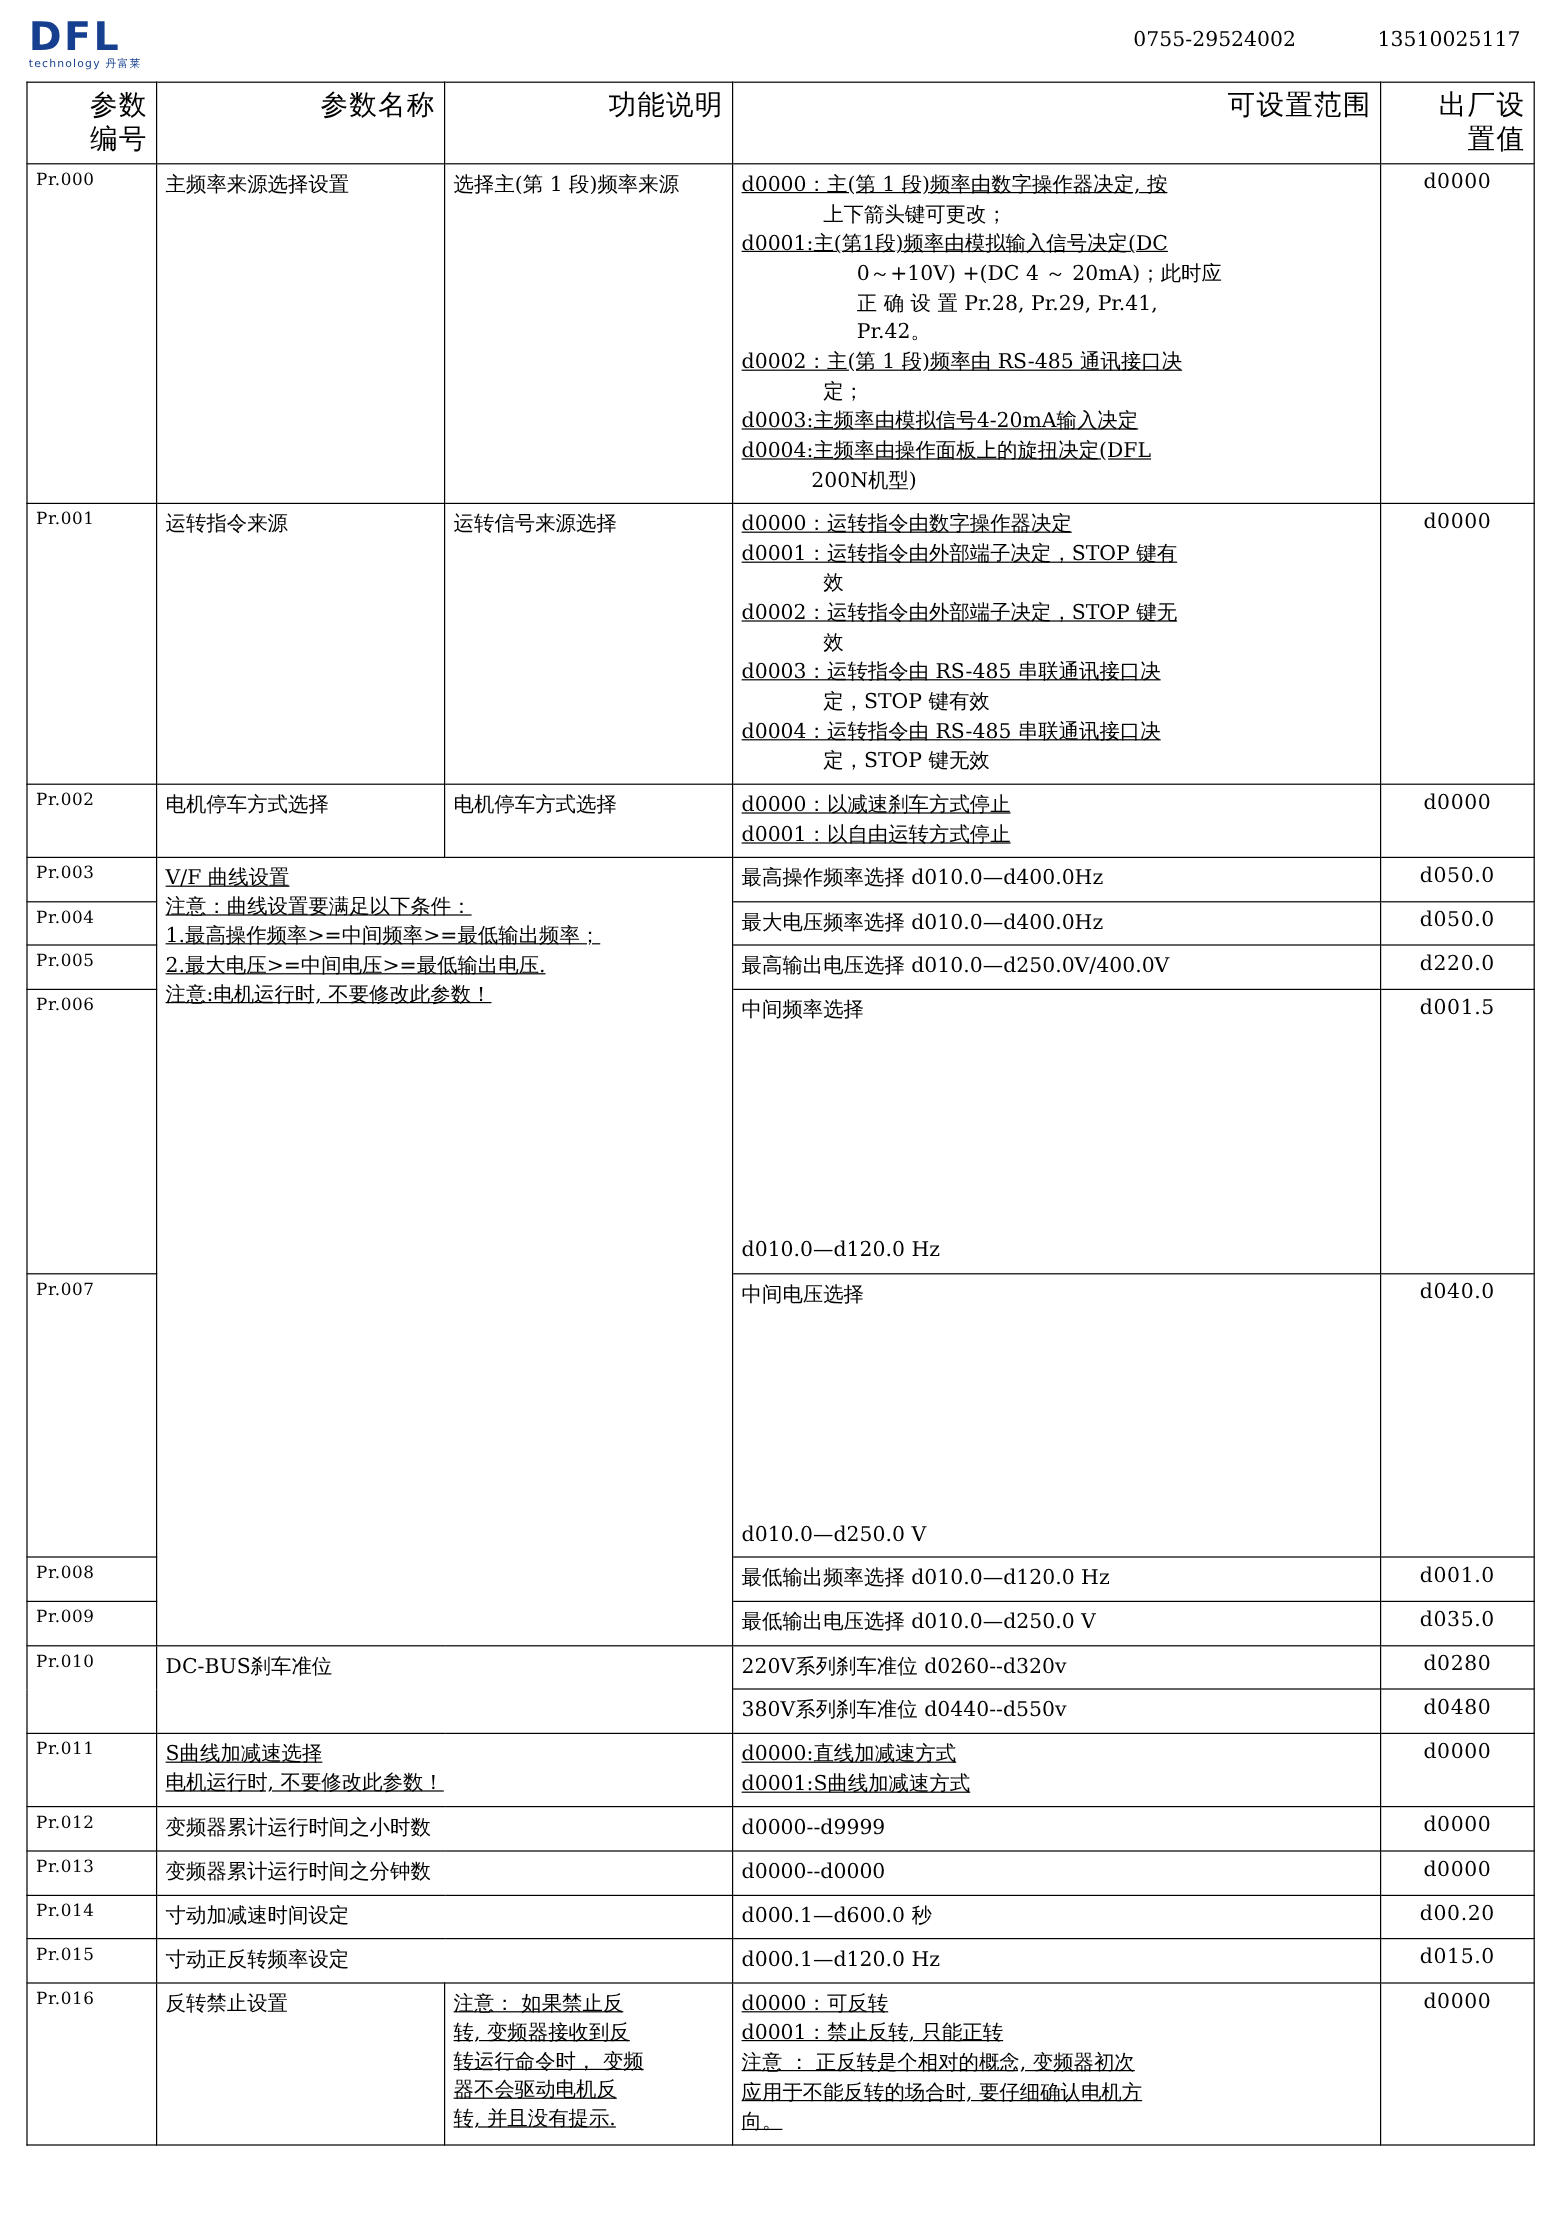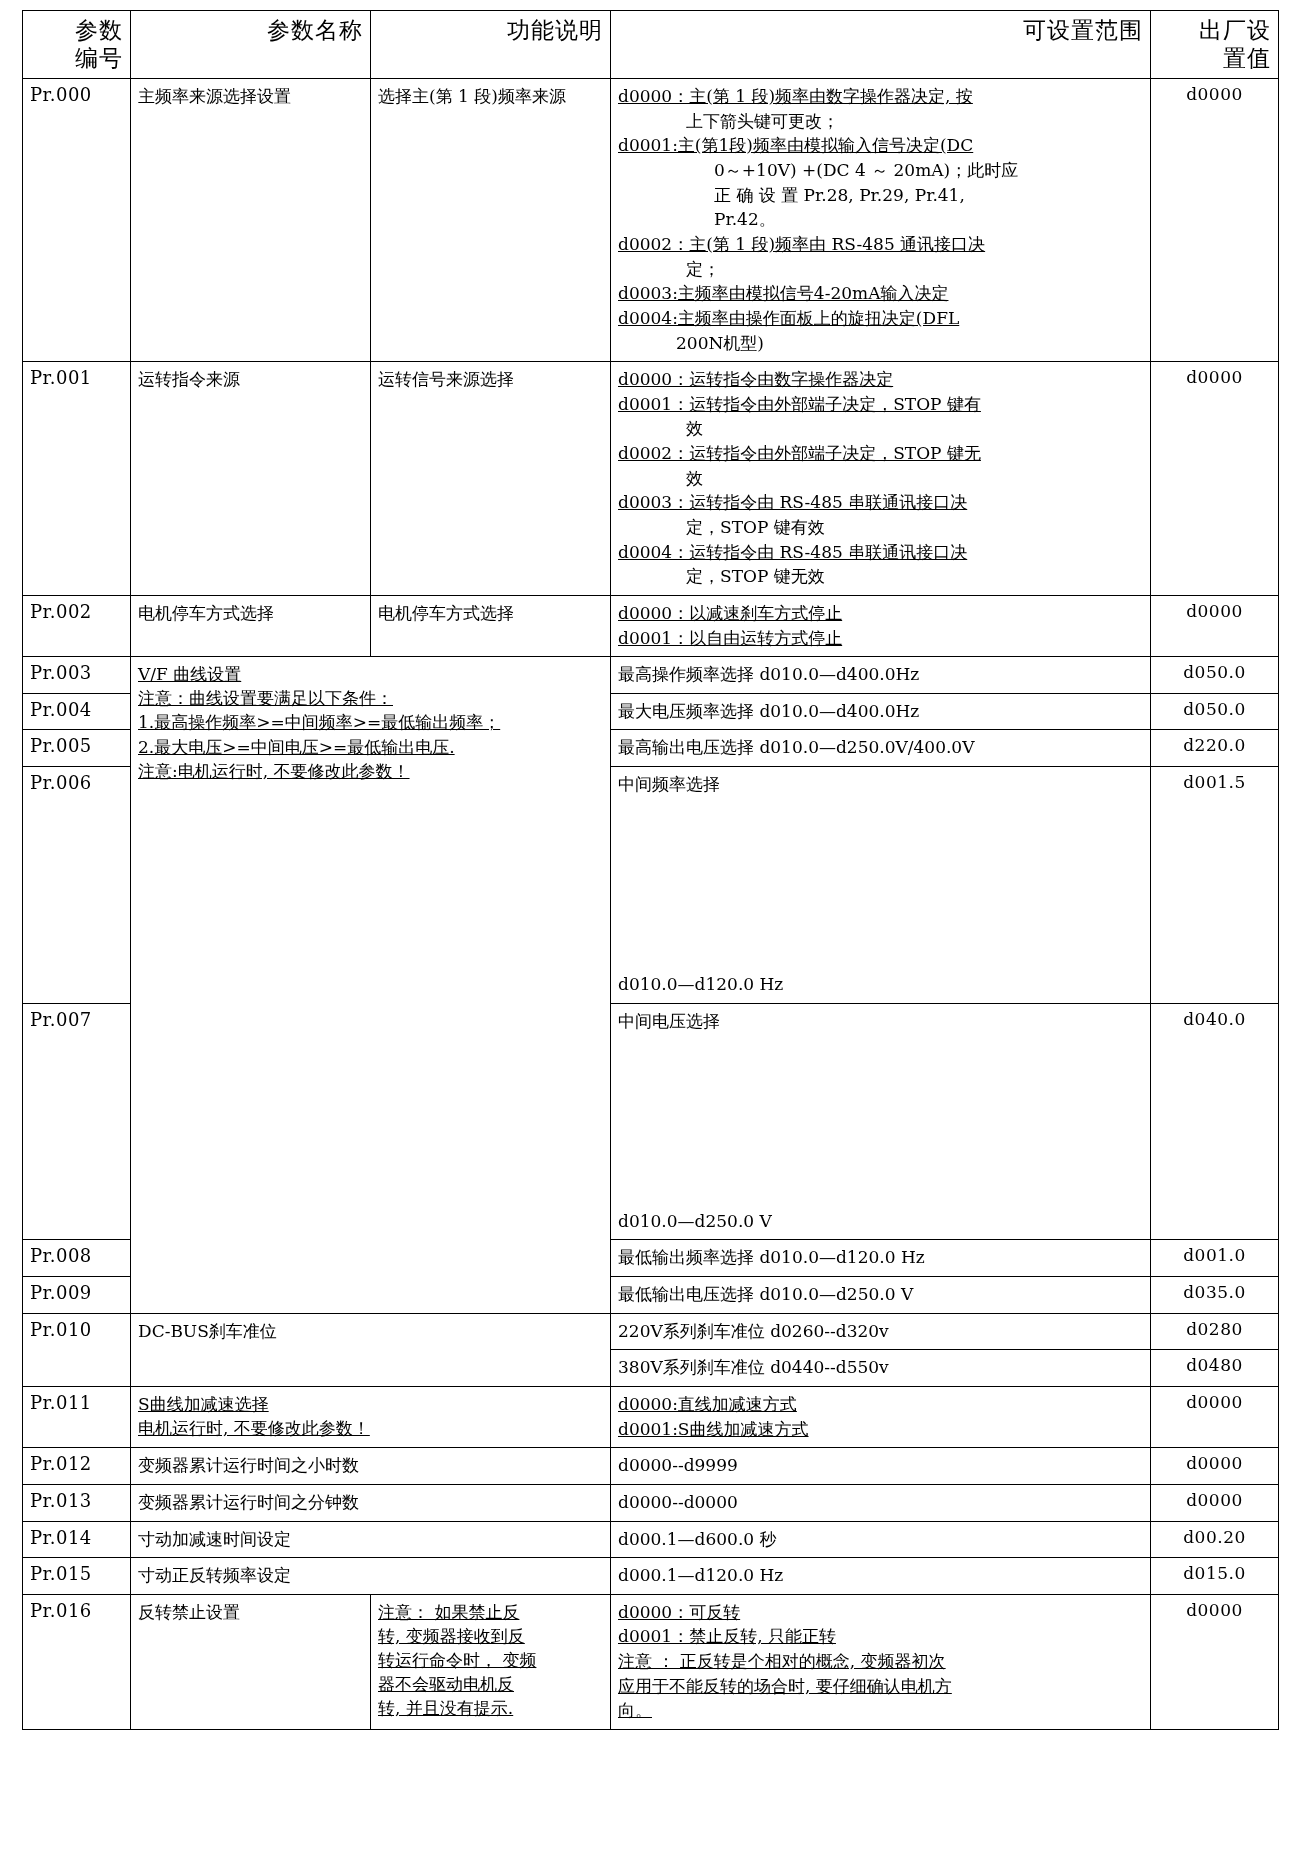--- a/index.html
+++ b/index.html
@@ -89,21 +89,21 @@
     padding: 7px 4px;
     line-height: 1.22;
   }
   col.c-num { width: 108px; }
   col.c-name { width: 240px; }
   col.c-func { width: 240px; }
   col.c-range { width: 540px; }
   col.c-default { width: 128px; }
 
   td.num {
-    font-size: 18px;
+    font-size: 14px;
     letter-spacing: 0.5px;
     white-space: nowrap;
   }
   td.name, td.func {
     line-height: 1.42;
   }
   td.range {
     line-height: 1.45;
   }
   td.def {
@@ -127,20 +127,30 @@
     font-family: "DejaVu Serif", serif;
     margin-top: 16px;
     padding-bottom: 10px;
   }
 </style>
 </head>
 <body>
 
 <div class="page">
 
+  <div class="page-header">
+    <div class="logo-block">
+      <div class="logo-mark">DFL</div>
+      <div class="logo-sub">technology 丹富莱</div>
+    </div>
+    <div class="header-contacts">
+      <span>0755-29524002</span>
+      <span>13510025117</span>
+    </div>
+  </div>
 
 
   <table class="param-table">
     <colgroup>
       <col class="c-num">
         <col class="c-name">
         <col class="c-func">
         <col class="c-range">
         <col class="c-default">
     </colgroup>

